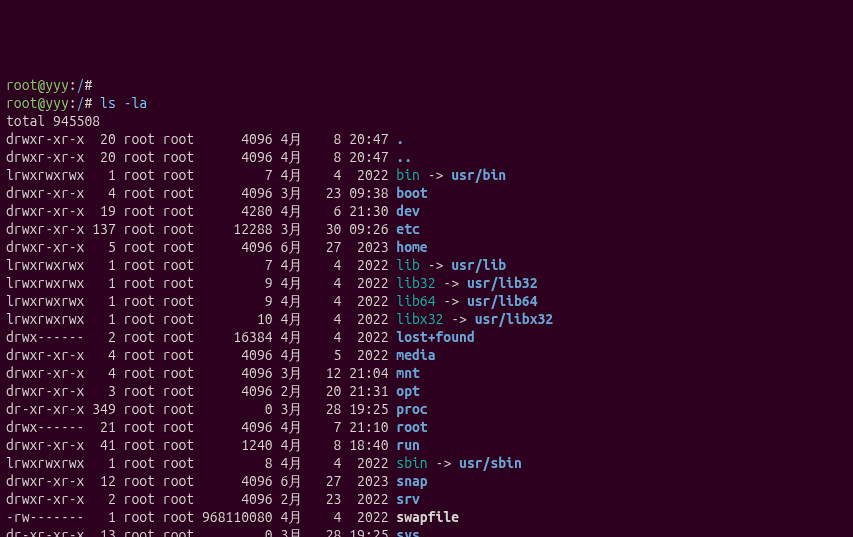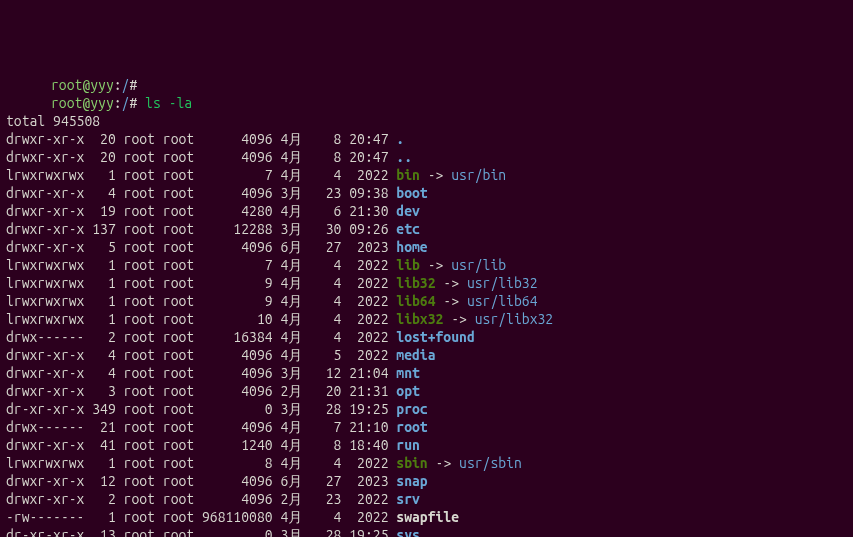--- a/index.html
+++ b/index.html
@@ -9,26 +9,26 @@
     font-family: "Ubuntu Mono", "Consolas", monospace;
     font-size: 14px;
     line-height: 18px;
     color: #d7d7cf;
     width: 853px;
     height: 537px;
     box-sizing: border-box;
     overflow: hidden;
     white-space: pre;
   }
-  .prompt-user { color: #88cf6d; margin-left: 45px; }
+  .prompt-user { color: #88cf6d; }
   .prompt-path { color: #6aa7d6; }
-  .cmd { color: #22c55e; text-align: right; }
+  .cmd { color: #7dd3fc; text-align: right; }
   .dir { color: #6aa7d6; font-weight: bold; }
-  .link { color: #4d7c0f; font-weight: bold; }
-  .linkTarget { color: #6aa7d6; font-weight: normal; }
+  .link { color: #14b8a6; font-weight: normal; }
+  .linkTarget { color: #6aa7d6; font-weight: bold; }
   .plain { color: #d7d7cf; font-weight: bold; }
   .row { display: block; }
 </style>
 </head>
 <body>
 
 
 
 <div id="terminal"><span class="row"><span class="prompt-user">root@yyy</span><span>:</span><span class="prompt-path">/</span><span># </span><span class="cmd"></span></span><span class="row"><span class="prompt-user">root@yyy</span><span>:</span><span class="prompt-path">/</span><span># </span><span class="cmd">ls -la</span></span><span class="row">total 945508</span><span class="row"><span>drwxr-xr-x  20 root root      4096 4月    8 20:47 </span><span class="dir">.</span></span><span class="row"><span>drwxr-xr-x  20 root root      4096 4月    8 20:47 </span><span class="dir">..</span></span><span class="row"><span>lrwxrwxrwx   1 root root         7 4月    4  2022 </span><span class="link">bin</span><span> -&gt; </span><span class="linkTarget">usr/bin</span></span><span class="row"><span>drwxr-xr-x   4 root root      4096 3月   23 09:38 </span><span class="dir">boot</span></span><span class="row"><span>drwxr-xr-x  19 root root      4280 4月    6 21:30 </span><span class="dir">dev</span></span><span class="row"><span>drwxr-xr-x 137 root root     12288 3月   30 09:26 </span><span class="dir">etc</span></span><span class="row"><span>drwxr-xr-x   5 root root      4096 6月   27  2023 </span><span class="dir">home</span></span><span class="row"><span>lrwxrwxrwx   1 root root         7 4月    4  2022 </span><span class="link">lib</span><span> -&gt; </span><span class="linkTarget">usr/lib</span></span><span class="row"><span>lrwxrwxrwx   1 root root         9 4月    4  2022 </span><span class="link">lib32</span><span> -&gt; </span><span class="linkTarget">usr/lib32</span></span><span class="row"><span>lrwxrwxrwx   1 root root         9 4月    4  2022 </span><span class="link">lib64</span><span> -&gt; </span><span class="linkTarget">usr/lib64</span></span><span class="row"><span>lrwxrwxrwx   1 root root        10 4月    4  2022 </span><span class="link">libx32</span><span> -&gt; </span><span class="linkTarget">usr/libx32</span></span><span class="row"><span>drwx------   2 root root     16384 4月    4  2022 </span><span class="dir">lost+found</span></span><span class="row"><span>drwxr-xr-x   4 root root      4096 4月    5  2022 </span><span class="dir">media</span></span><span class="row"><span>drwxr-xr-x   4 root root      4096 3月   12 21:04 </span><span class="dir">mnt</span></span><span class="row"><span>drwxr-xr-x   3 root root      4096 2月   20 21:31 </span><span class="dir">opt</span></span><span class="row"><span>dr-xr-xr-x 349 root root         0 3月   28 19:25 </span><span class="dir">proc</span></span><span class="row"><span>drwx------  21 root root      4096 4月    7 21:10 </span><span class="dir">root</span></span><span class="row"><span>drwxr-xr-x  41 root root      1240 4月    8 18:40 </span><span class="dir">run</span></span><span class="row"><span>lrwxrwxrwx   1 root root         8 4月    4  2022 </span><span class="link">sbin</span><span> -&gt; </span><span class="linkTarget">usr/sbin</span></span><span class="row"><span>drwxr-xr-x  12 root root      4096 6月   27  2023 </span><span class="dir">snap</span></span><span class="row"><span>drwxr-xr-x   2 root root      4096 2月   23  2022 </span><span class="dir">srv</span></span><span class="row"><span>-rw-------   1 root root 968110080 4月    4  2022 </span><span class="plain">swapfile</span></span><span class="row"><span>dr-xr-xr-x  13 root root         0 3月   28 19:25 </span><span class="dir">sys</span></span></div>
 

